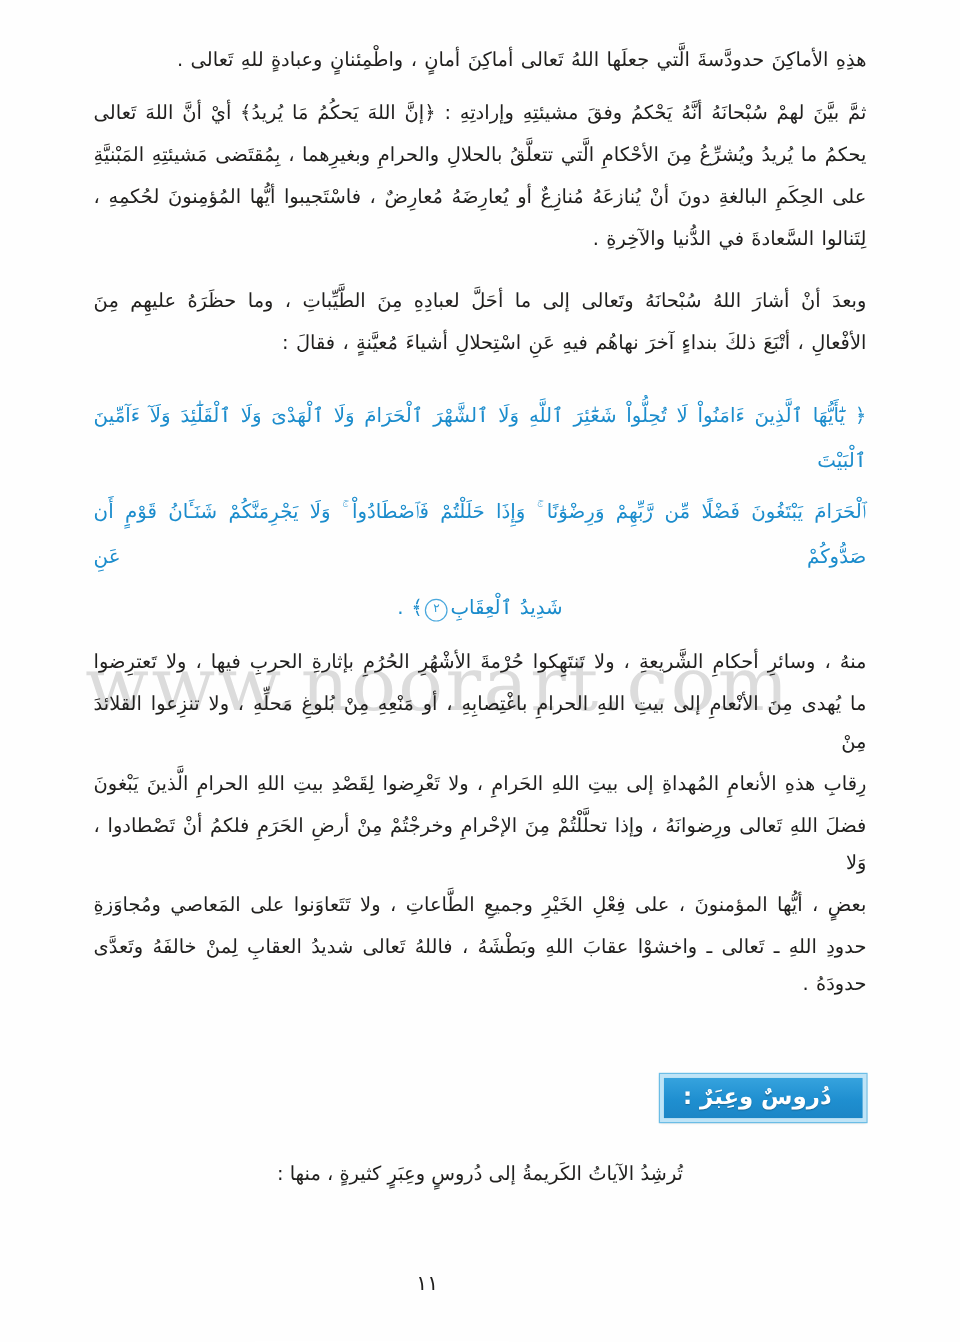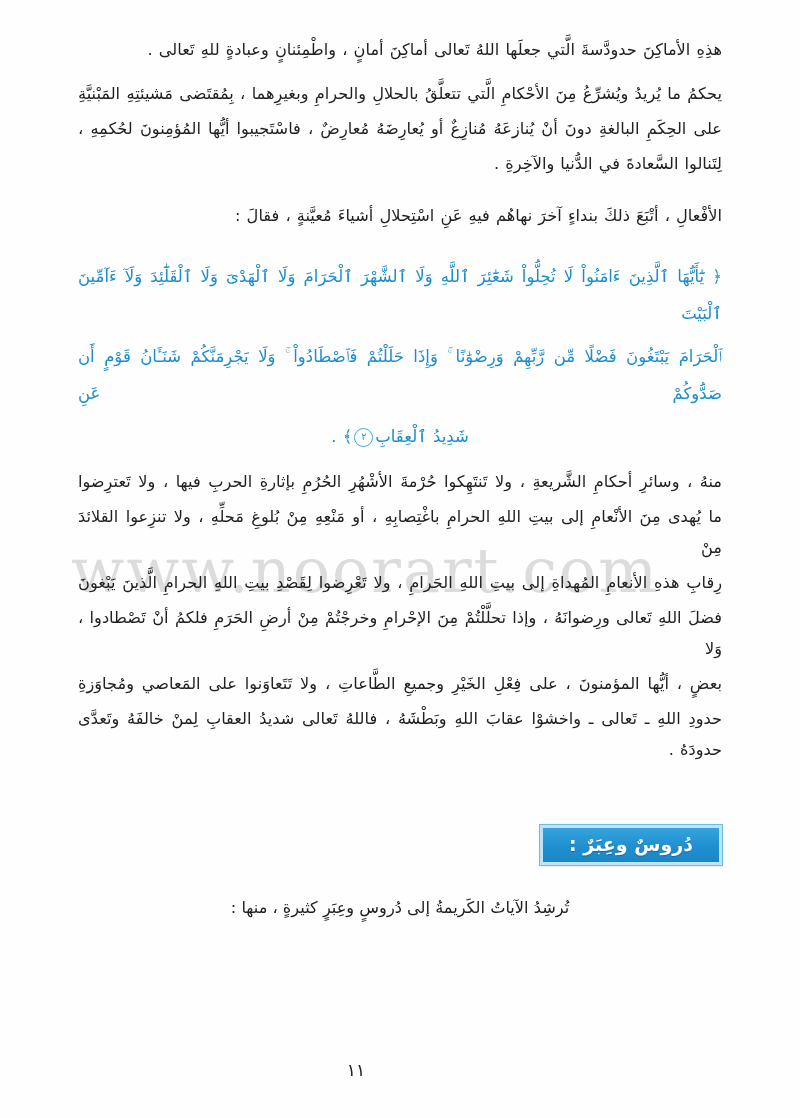--- a/index.html
+++ b/index.html
@@ -96,21 +96,21 @@
     justify-content: flex-start;
     padding-right: 0;
     margin: 0;
   }
 
   .headbox {
     display: inline-block;
     background: linear-gradient(180deg, #36a3de 0%, #1f8fd0 55%, #1b86c6 100%);
     border: 3px solid #bfe4f7;
     outline: 1px solid #6bbde6;
-    padding: 5px 26px 7px 26px;
+    padding: 5px 26px 7px 16px;
     box-shadow: 0 1px 2px rgba(0,0,0,0.18);
     margin-left: 28px;
   }
 
   .headbox-label {
     color: #ffffff;
     font-size: 19px;
     font-weight: bold;
     letter-spacing: 0.3px;
     text-shadow: 0 1px 1px rgba(0,0,0,0.25);
@@ -145,26 +145,28 @@
 <div class="page">
 
   <div class="watermark">www.noorart.com</div>
 
   <div class="content">
 
     <p class="para last-right">هذِهِ الأماكِنَ حدودَّسةَ الَّتي جعلَها اللهُ تَعالى أماكِنَ أمانٍ ، واطْمِئنانٍ وعبادةٍ للهِ تَعالى .</p>
 
     <div class="spacer-sm"></div>
 
+    <p class="para">ثمَّ بيَّنَ لهمْ سُبْحانَهُ أنَّهُ يَحْكمُ وفقَ مشيئتِهِ وإرادتِهِ : ﴿إنَّ اللهَ يَحكُمُ مَا يُريدُ﴾ أيْ أنَّ اللهَ تَعالى</p>
     <p class="para">يحكمُ ما يُريدُ ويُشرِّعُ مِنَ الأحْكامِ الَّتي تتعلَّقُ بالحلالِ والحرامِ وبغيرِهما ، بِمُقتَضى مَشيئتِهِ المَبْنيَّةِ</p>
     <p class="para">على الحِكَمِ البالغةِ دونَ أنْ يُنازعَهُ مُنازِعٌ أو يُعارِضَهُ مُعارِضٌ ، فاسْتَجيبوا أيُّها المُؤمِنونَ لحُكمِهِ ،</p>
     <p class="para last-right">لِتَنالوا السَّعادةَ في الدُّنيا والآخِرةِ .</p>
 
     <div class="spacer-md"></div>
 
+    <p class="para">وبعدَ أنْ أشارَ اللهُ سُبْحانَهُ وتَعالى إلى ما أحَلَّ لعبادِهِ مِنَ الطَّيِّباتِ ، وما حظَرَهُ عليهِم مِنَ</p>
     <p class="para last-right">الأفْعالِ ، أتْبَعَ ذلكَ بنداءٍ آخرَ نهاهُم فيهِ عَنِ اسْتِحلالِ أشياءَ مُعيَّنةٍ ، فقالَ :</p>
 
     <div class="spacer-md"></div>
 
     <div>
       <p class="quran">﴿ يَٰٓأَيُّهَا ٱلَّذِينَ ءَامَنُواْ لَا تُحِلُّواْ شَعَٰٓئِرَ ٱللَّهِ وَلَا ٱلشَّهْرَ ٱلْحَرَامَ وَلَا ٱلْهَدْىَ وَلَا ٱلْقَلَٰٓئِدَ وَلَآ ءَآمِّينَ ٱلْبَيْتَ</p>
       <p class="quran">ٱلْحَرَامَ يَبْتَغُونَ فَضْلًا مِّن رَّبِّهِمْ وَرِضْوَٰنًا ۚ وَإِذَا حَلَلْتُمْ فَٱصْطَادُواْ ۚ وَلَا يَجْرِمَنَّكُمْ شَنَـَٔانُ قَوْمٍ أَن صَدُّوكُمْ عَنِ</p>
       <p class="quran tail">
         <span>شَدِيدُ ٱلْعِقَابِ</span><span class="ayah-num">٢</span><span>﴾</span>
         <span>.</span>

